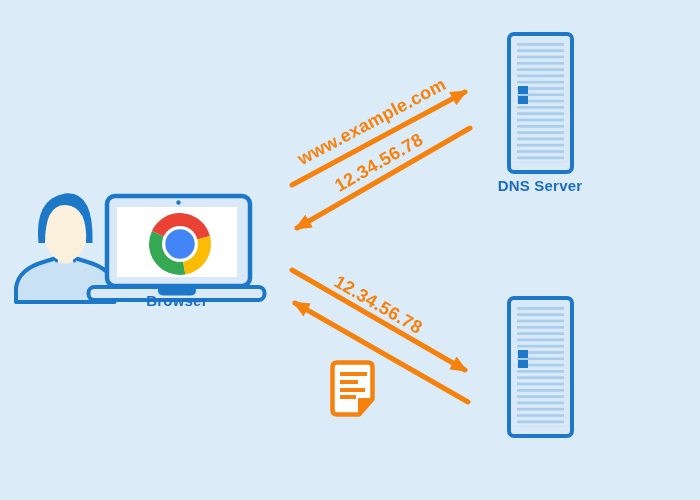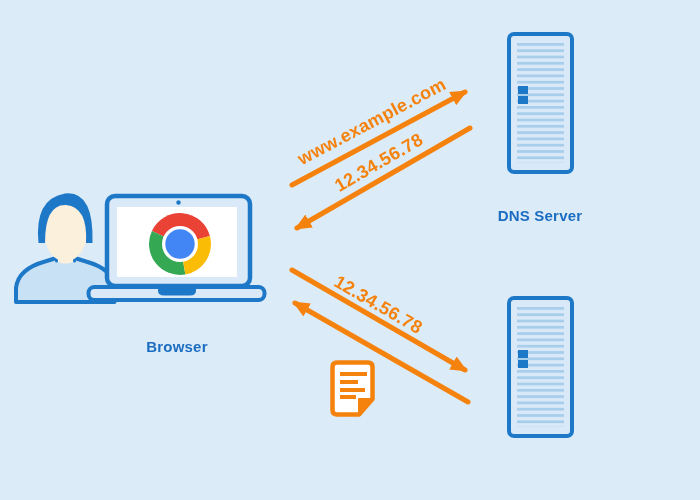--- a/index.html
+++ b/index.html
@@ -20,34 +20,33 @@
   .canvas{position:absolute;left:0;top:0;width:700px;height:500px;}
   svg{position:absolute;left:0;top:0;}
   .node-label{
     position:absolute;
     transform:translate(-50%,-50%);
     font-weight:bold;
     font-size:15px;
     color:var(--label-blue);
     white-space:nowrap;
     letter-spacing:.2px;
-    margin-top:30px;
   }
   .flow-label{
     position:absolute;
     font-weight:bold;
     font-size:18px;
     color:var(--orange);
     white-space:nowrap;
     letter-spacing:.3px;
   }
   #flow-dns-request{left:372px;top:122px;transform:translate(-50%,-50%) rotate(-28deg);}
   #flow-dns-response{left:379px;top:163px;transform:translate(-50%,-50%) rotate(-30deg);}
   #flow-web-request{left:378px;top:305px;transform:translate(-50%,-50%) rotate(30deg);}
-  #browser-label{left:177px;top:316px;}
+  #browser-label{left:177px;top:300px;}
   #dns-server-label{left:540px;top:185px;}
   #web-server-label{left:540px;top:450px;}
 </style>
 </head>
 <body>
 
 <div class="canvas">
 
   <svg width="700" height="500" viewBox="0 0 700 500">
     <defs>

